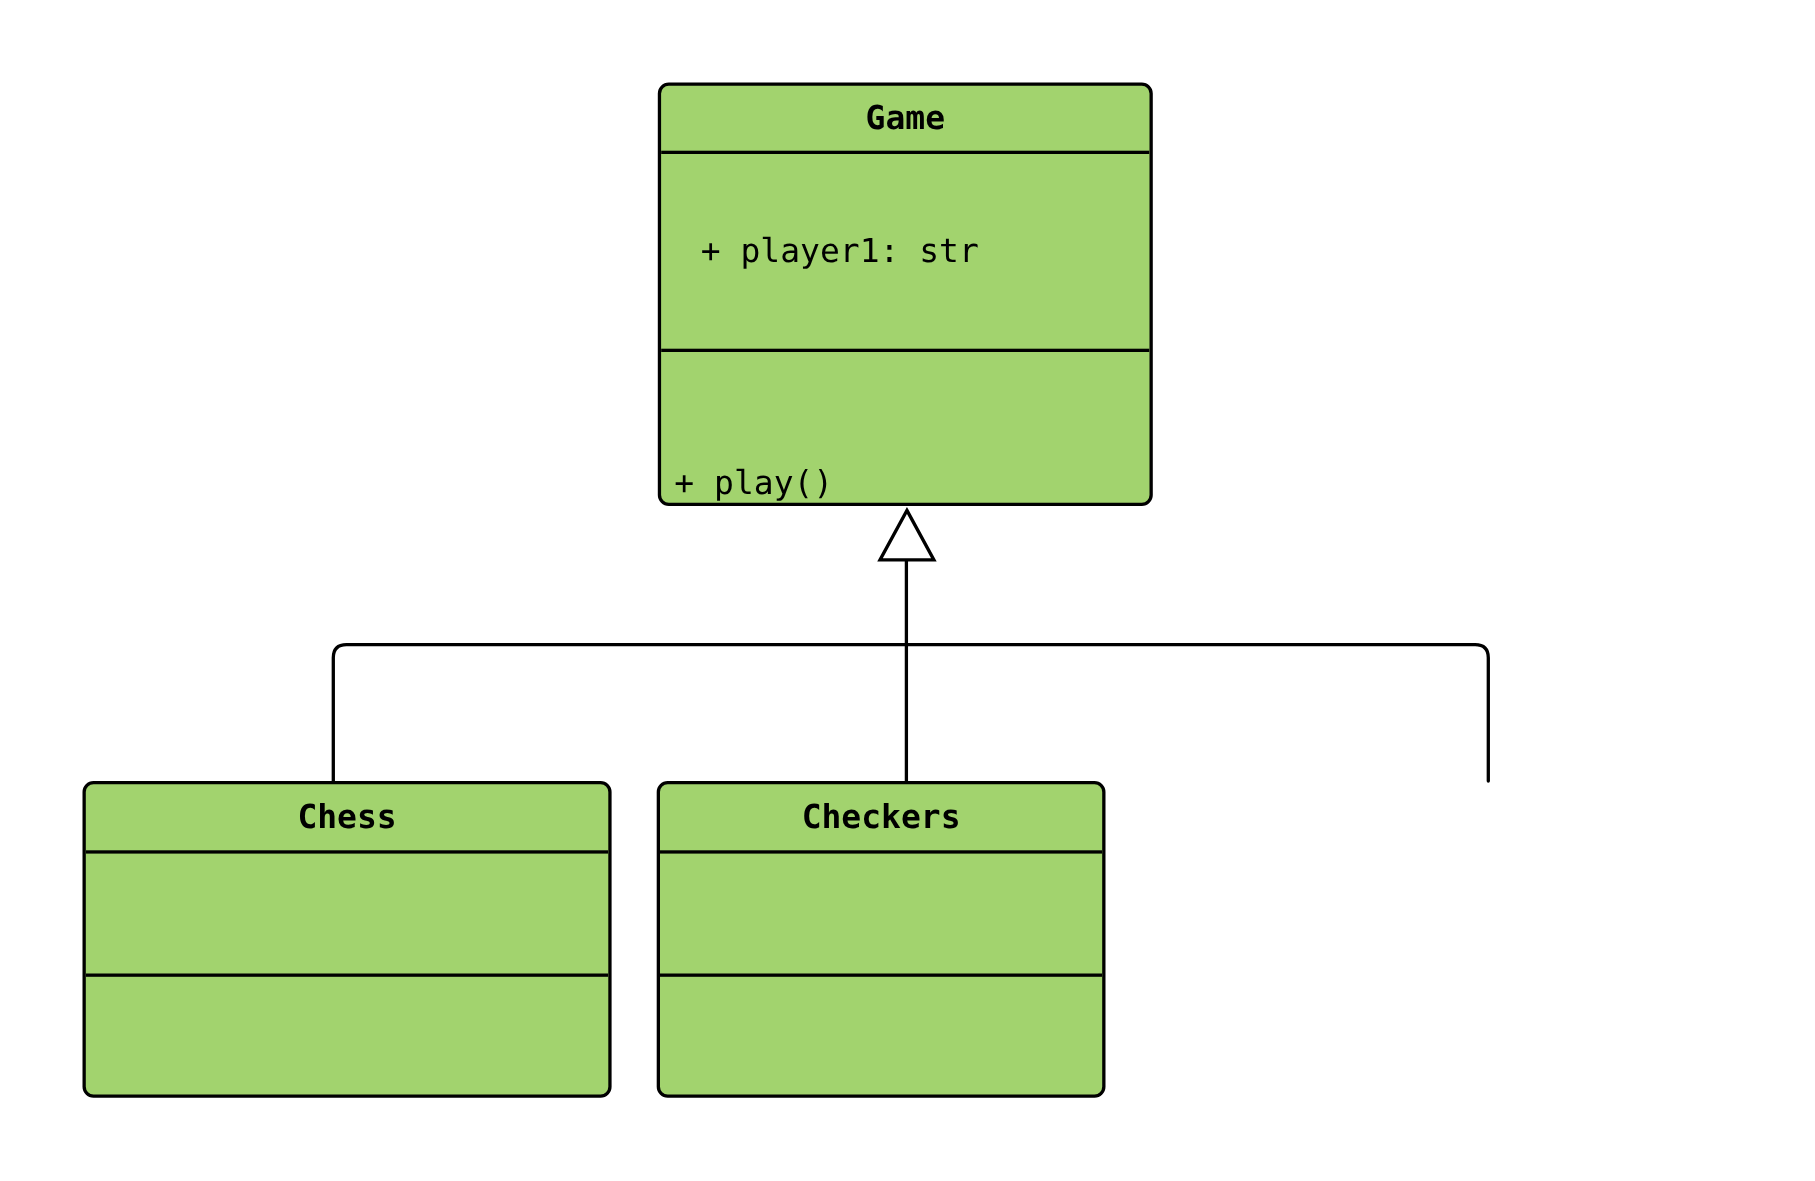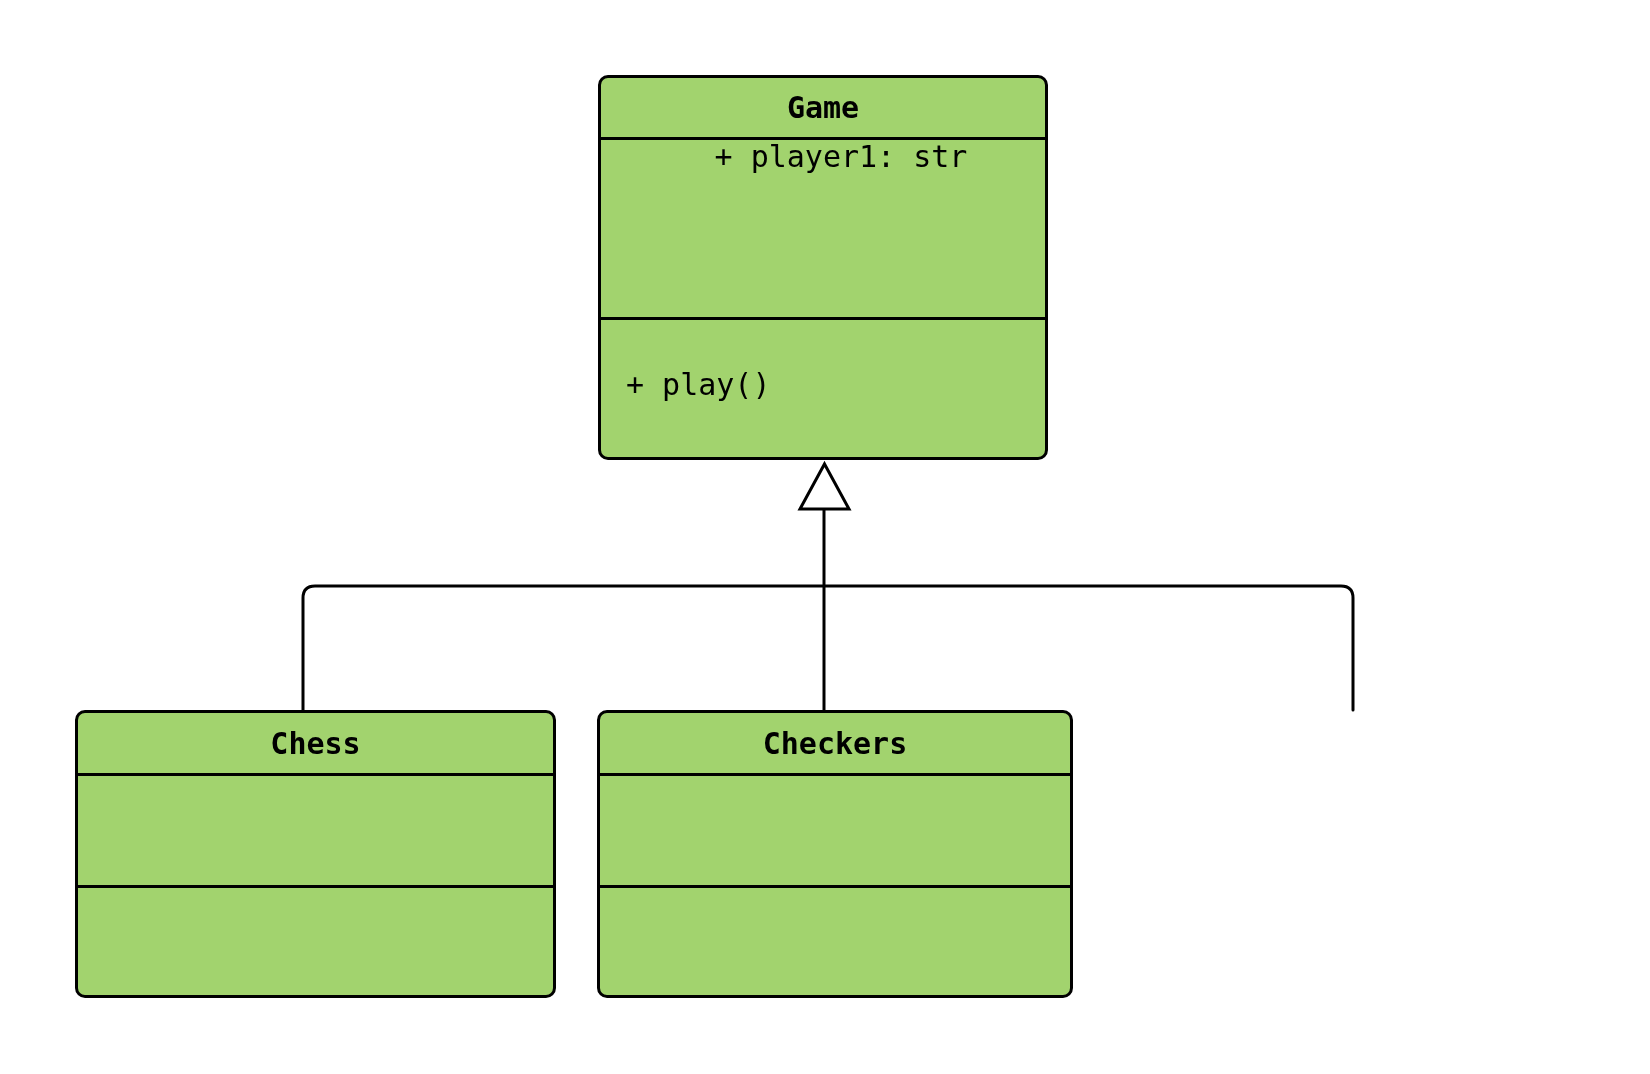--- a/index.html
+++ b/index.html
@@ -23,44 +23,43 @@
     flex-direction:column;
     overflow:hidden;
   }
   .uml-title{
     display:flex;align-items:center;justify-content:center;
     font-weight:bold;font-size:30px;
     border-bottom:3px solid var(--stroke);
     flex:0 0 auto;
   }
   .uml-attrs{
-    display:flex;flex-direction:row;justify-content:center;
+    display:flex;flex-direction:column;justify-content:center;
     border-bottom:3px solid var(--stroke);
     padding-left:36px;
     flex:0 0 auto;
   }
   .uml-methods{
-    display:flex;flex-direction:column;justify-content:flex-start;
-    padding-left:25px;
+    display:flex;flex-direction:column;justify-content:flex-end;
+    padding-left:12px;
     flex:1 1 auto;
-    margin-top:48px;
   }
   .uml-line{font-size:30px;line-height:34px;white-space:pre;}
 
   
   .box-game{left:598px;top:75px;width:450px;height:385px;}
   .box-game .uml-title{height:62px;}
   .box-game .uml-attrs{height:180px;}
 
   
   .box-sub{top:710px;width:481px;height:288px;}
   .box-sub .uml-title{height:63px;}
   .box-sub .uml-attrs{height:112px;}
   .box-chess{left:75px;}
-  .box-checkers{left:597px;width:476px;}
+  .box-checkers{left:597px;width:408px;}
   .box-ludo{left:1126px;width:454px;}
 </style>
 </head>
 <body>
 
 <div class="canvas">
 
   <svg class="connector-layer" viewBox="0 0 1650 1074">
 
     <path d="M824,510 L824,710" fill="none" stroke="#000000" stroke-width="3"></path>

